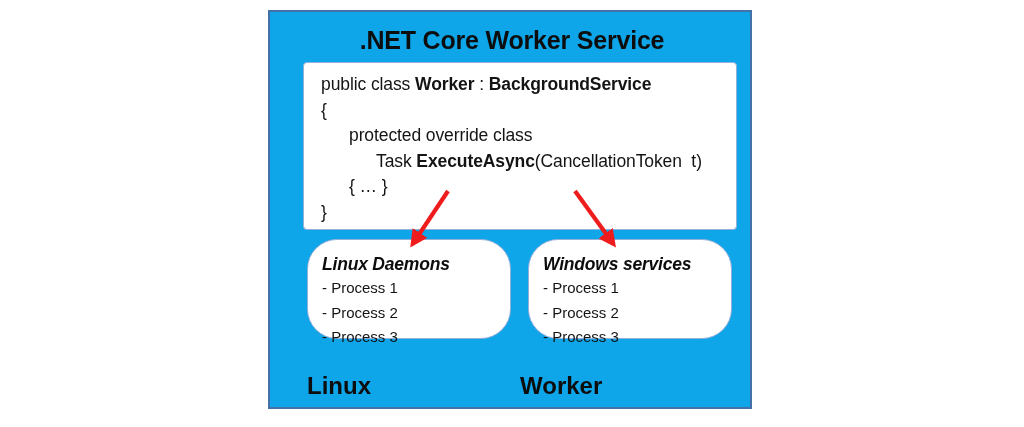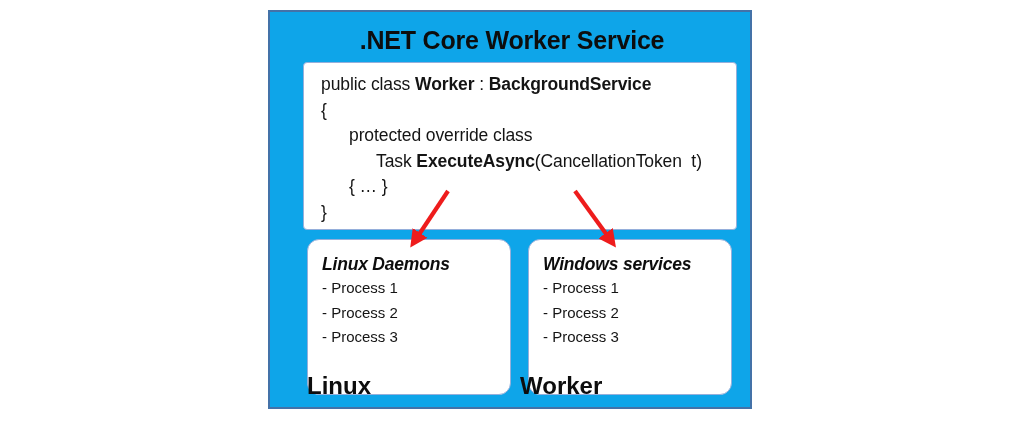--- a/index.html
+++ b/index.html
@@ -66,24 +66,24 @@
   }
   .code-line b { font-weight: bold; }
   .ind1 { padding-left: 45px; }
   .ind2 { padding-left: 72px; }
 
   
   .platform-box {
     position: absolute;
     top: 227px;
     width: 204px;
-    height: 156px;
+    height: 100px;
     box-sizing: border-box;
     border: 1px solid #95AFDB;
-    border-radius: 12px;
+    border-radius: 30px;
     background: #ffffff;
     padding: 12px 0 0 14px;
   }
   #platform-box-linux   { left: 37px; }
   #platform-box-windows { left: 258px; }
 
   .platform-heading {
     font-size: 17.5px;
     font-weight: bold;
     font-style: italic;

